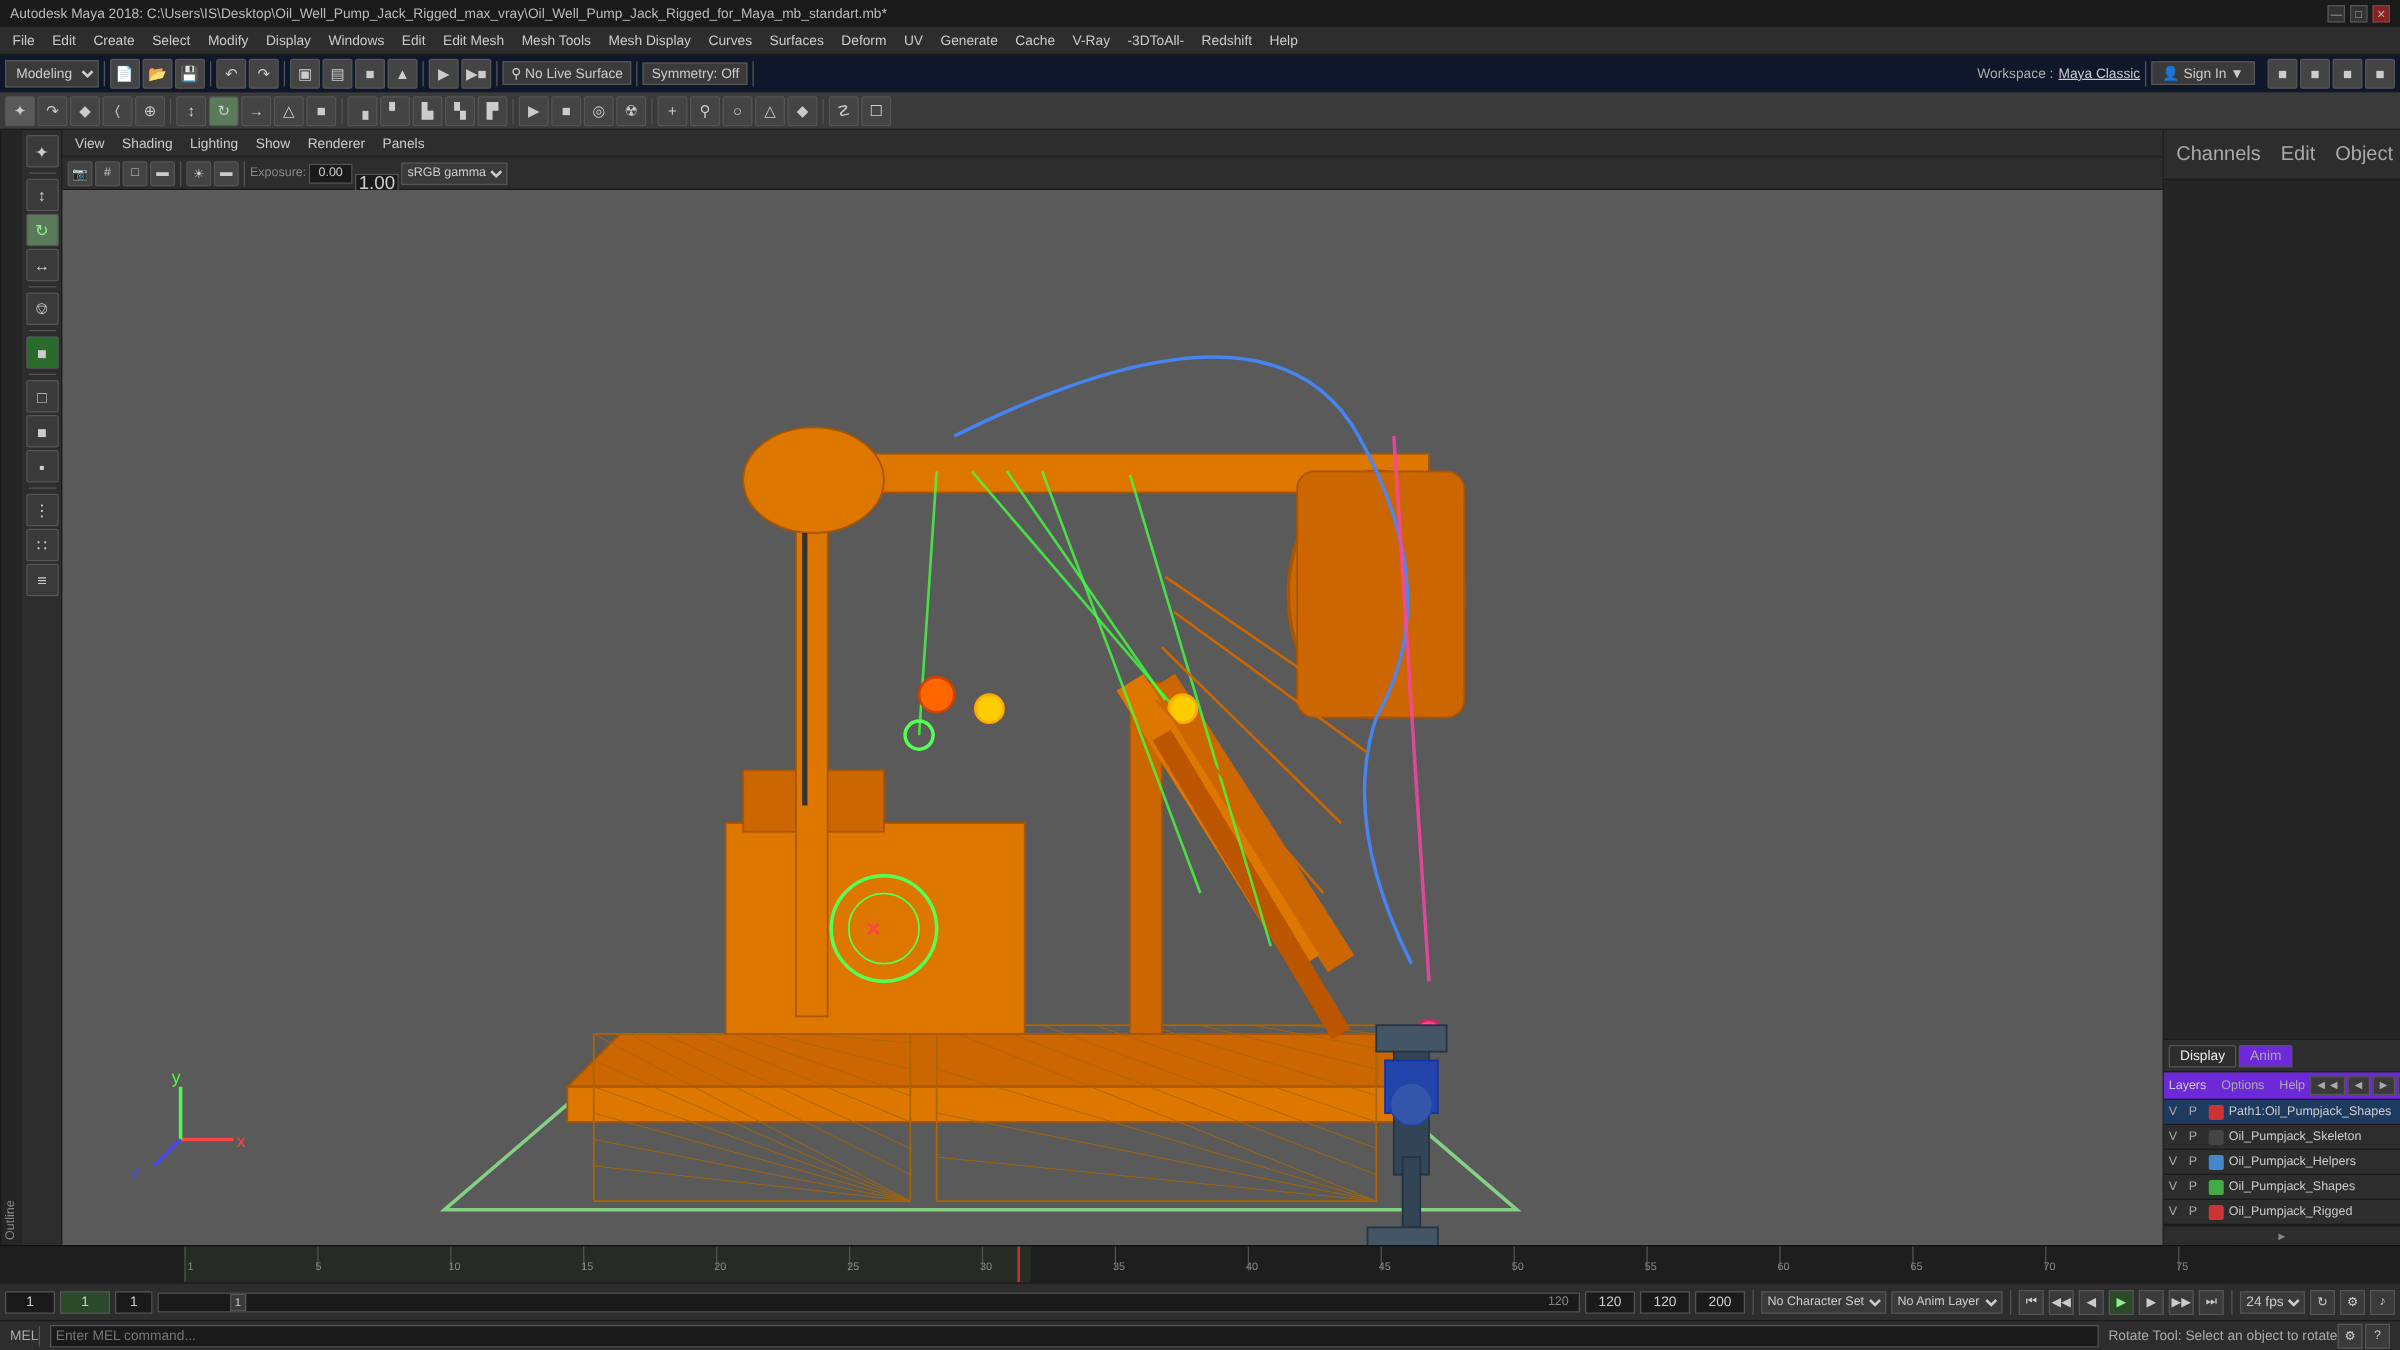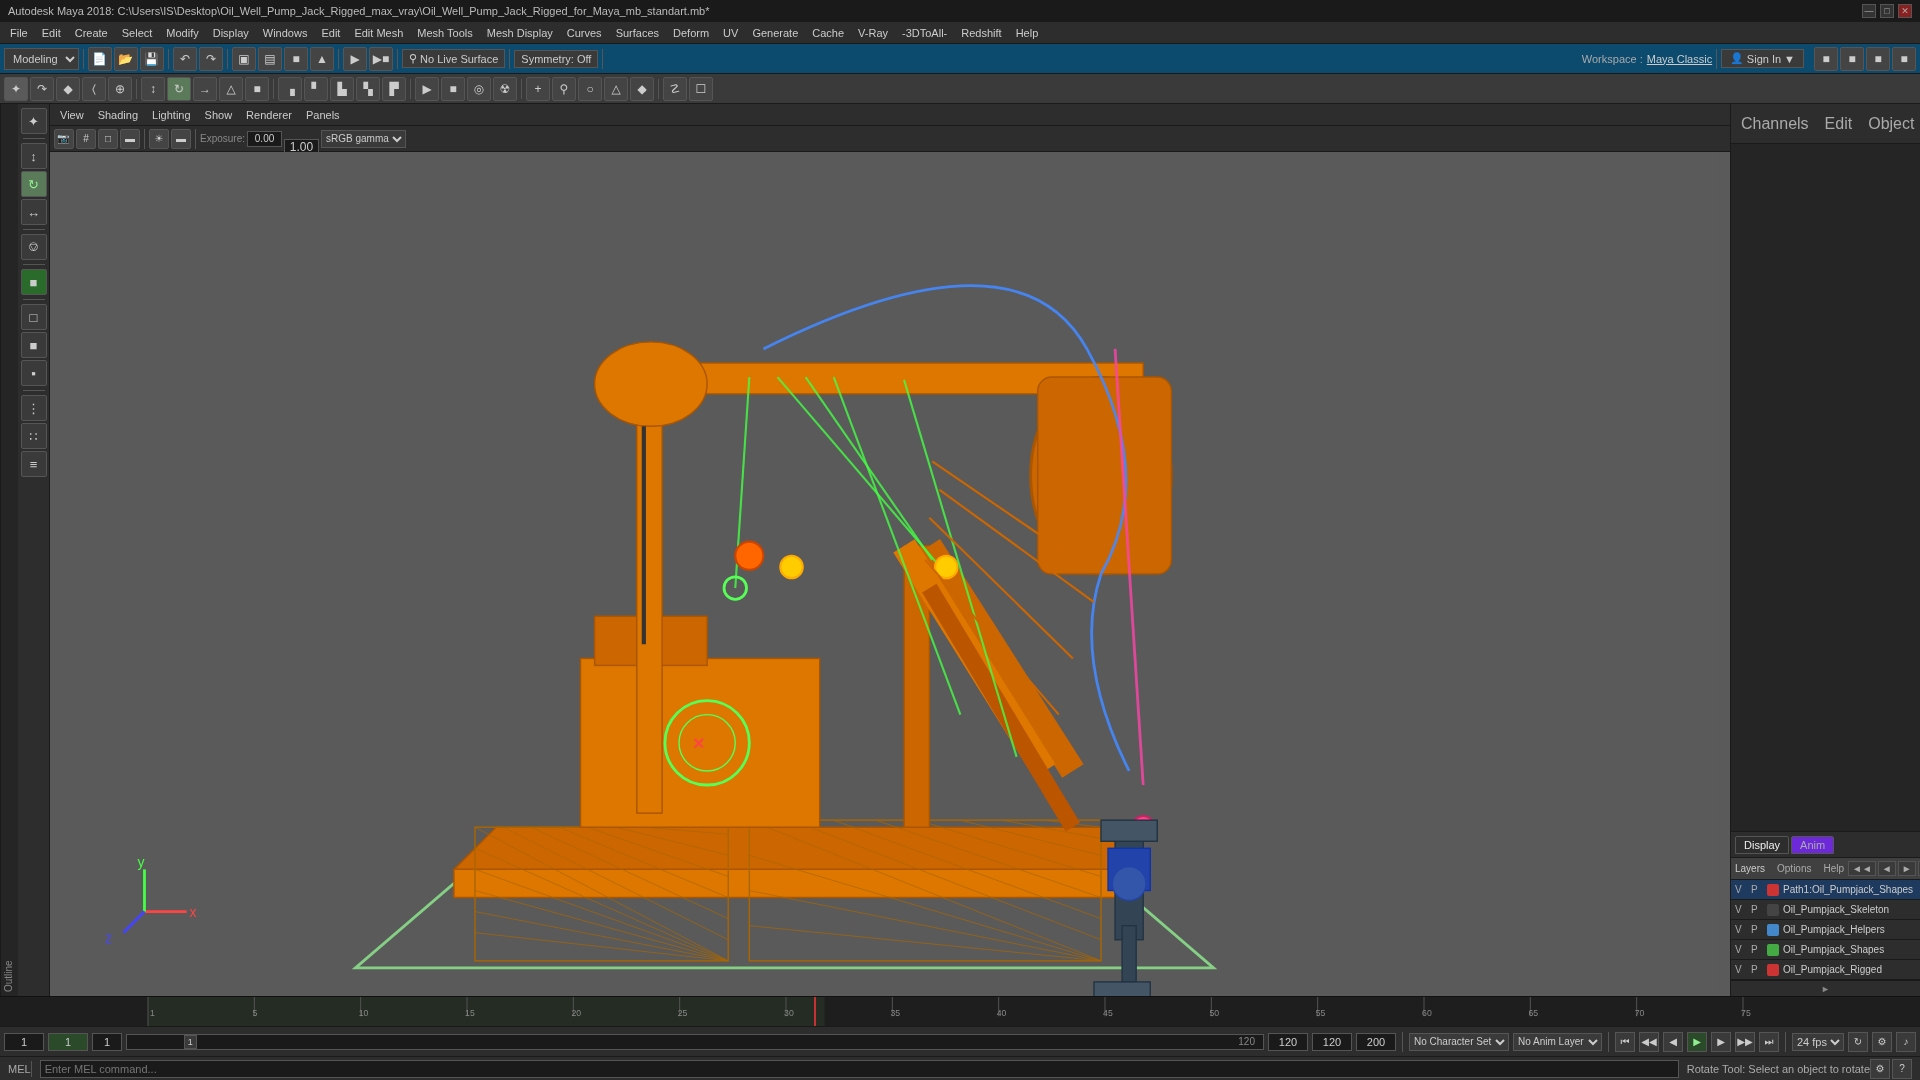--- a/index.html
+++ b/index.html
@@ -27,21 +27,21 @@
       align-items: center;
       padding: 0 4px;
       gap: 2px;
       border-bottom: 1px solid #1a1a1a;
     }
     #menu-bar .menu-item { padding: 2px 6px; font-size: 11px; color: #ccc; cursor: pointer; border-radius: 2px; }
 
     
     #toolbar {
       height: 30px;
-      background: #0c4a6e;
+      background: #0f172a;
       display: flex;
       align-items: center;
       padding: 0 4px;
       gap: 2px;
       border-bottom: 1px solid #1a1a1a;
     }
     .toolbar-btn { width: 24px; height: 24px; background: #444; border: 1px solid #555; display: flex; align-items: center; justify-content: center; font-size: 12px; cursor: pointer; color: #ccc; border-radius: 2px; }
     .toolbar-sep { width: 1px; height: 20px; background: #555; margin: 0 2px; }
     .toolbar-dropdown { height: 22px; background: #3a3a3a; border: 1px solid #555; color: #ccc; font-size: 11px; padding: 0 4px; cursor: pointer; }
 
@@ -408,21 +408,21 @@
       <div class="toolbar-btn" style="width:20px;height:20px;font-size:10px;">📷</div>
       <div class="toolbar-btn" style="width:20px;height:20px;font-size:10px;">#</div>
       <div class="toolbar-btn" style="width:20px;height:20px;font-size:10px;">□</div>
       <div class="toolbar-btn" style="width:20px;height:20px;font-size:10px;">▬</div>
       <div class="toolbar-sep"></div>
       <div class="toolbar-btn" style="width:20px;height:20px;font-size:10px;">☀</div>
       <div class="toolbar-btn" style="width:20px;height:20px;font-size:10px;">▬</div>
       <div class="toolbar-sep"></div>
       <span style="font-size:10px; color:#888;">Exposure:</span>
       <input type="text" style="width: 35px; height: 16px; background: rgb(26, 26, 26); border: 1px solid rgb(85, 85, 85); color: rgb(204, 204, 204); font-size: 10px; text-align: center;" value="0.00">
-      <input type="text" style="width: 35px; height: 16px; background: rgb(26, 26, 26); border: 1px solid rgb(85, 85, 85); color: rgb(204, 204, 204); font-size: 12px; text-align: center; margin-top: 16px;" value="1.00">
+      <input type="text" style="width: 35px; height: 16px; background: rgb(26, 26, 26); border: 1px solid rgb(85, 85, 85); color: rgb(204, 204, 204); font-size: 15px; text-align: center; margin-top: 16px;" value="1.00">
       <select style="height:18px;background:#3a3a3a;border:1px solid #555;color:#ccc;font-size:10px;">
         <option>sRGB gamma</option>
       </select>
     </div>
 
     <div id="viewport">
       
       <svg width="100%" height="100%" viewBox="0 0 1180 600" xmlns="http://www.w3.org/2000/svg">
 
         <rect width="1180" height="600" fill="#5a5a5a"></rect>
@@ -543,21 +543,21 @@
 
     </div>
 
     <div id="right-content" style="flex:1; background:#252525;"></div>
 
     <div id="right-bottom">
       <div id="right-bottom-tabs">
         <div class="rtab active">Display</div>
         <div class="rtab">Anim</div>
       </div>
-      <div style="height:22px; display:flex; align-items:center; padding:0 4px; gap:4px; background:#404040; border-bottom:1px solid #1a1a1a;">
+      <div style="height:22px; display:flex; align-items:center; padding:0 4px; gap:4px; background:#6d28d9; border-bottom:1px solid #1a1a1a;">
         <span style="font-size:10px;color:#ccc;cursor:pointer;">Layers</span>
         <span style="font-size:10px;color:#aaa;cursor:pointer; margin-left:8px;">Options</span>
         <span style="font-size:10px;color:#aaa;cursor:pointer; margin-left:8px;">Help</span>
         <div style="margin-left:auto; display:flex; gap:2px;">
           <div class="lbtn">◄◄</div>
           <div class="lbtn">◄</div>
           <div class="lbtn">►</div>
           <div class="lbtn">►►</div>
         </div>
       </div>

